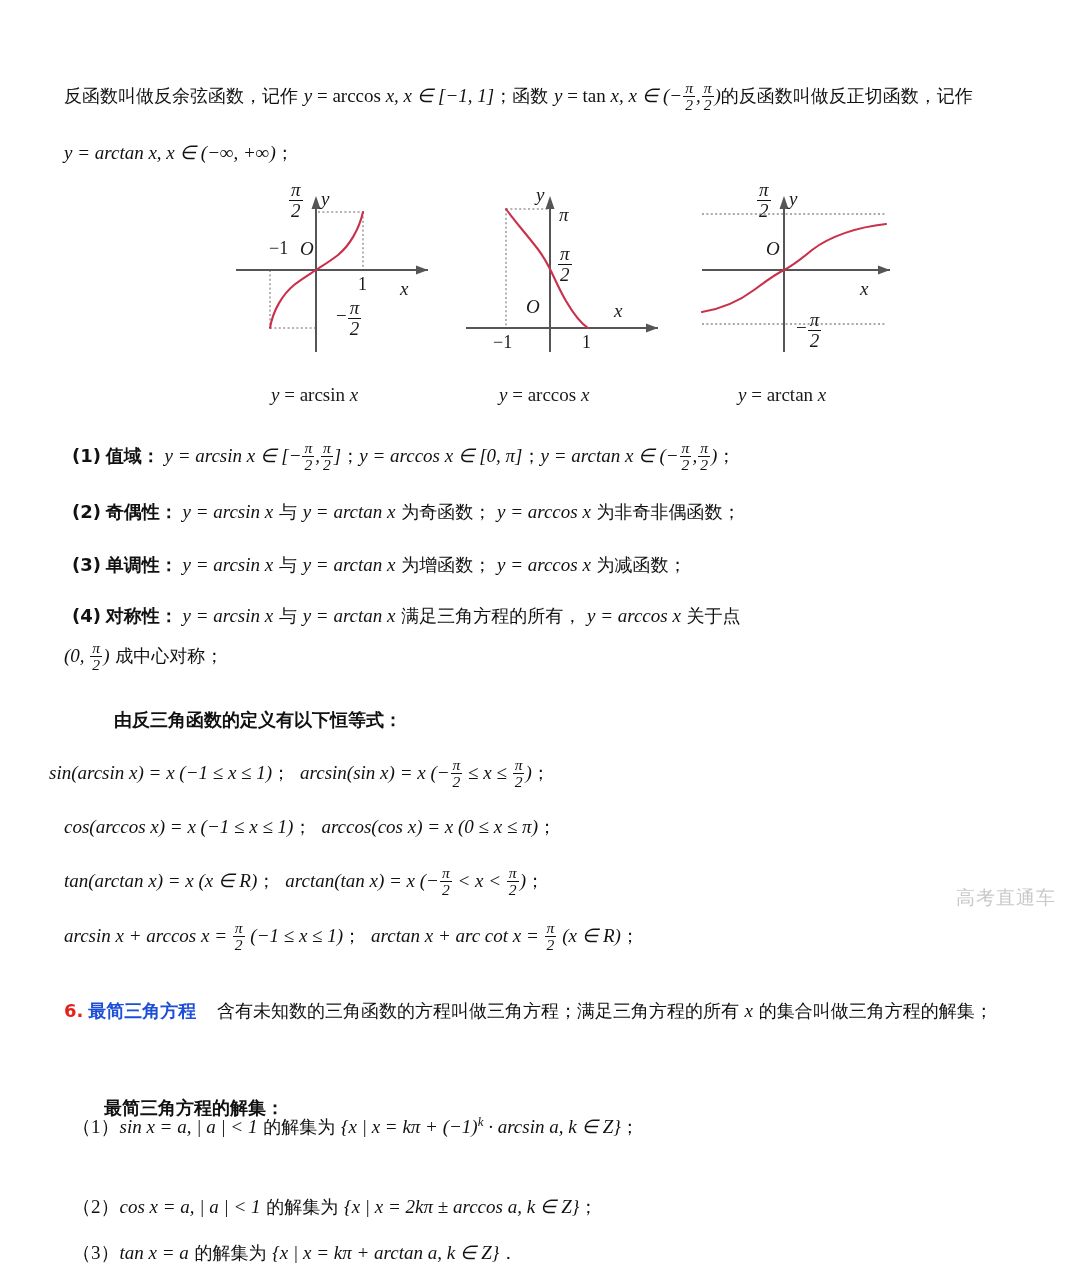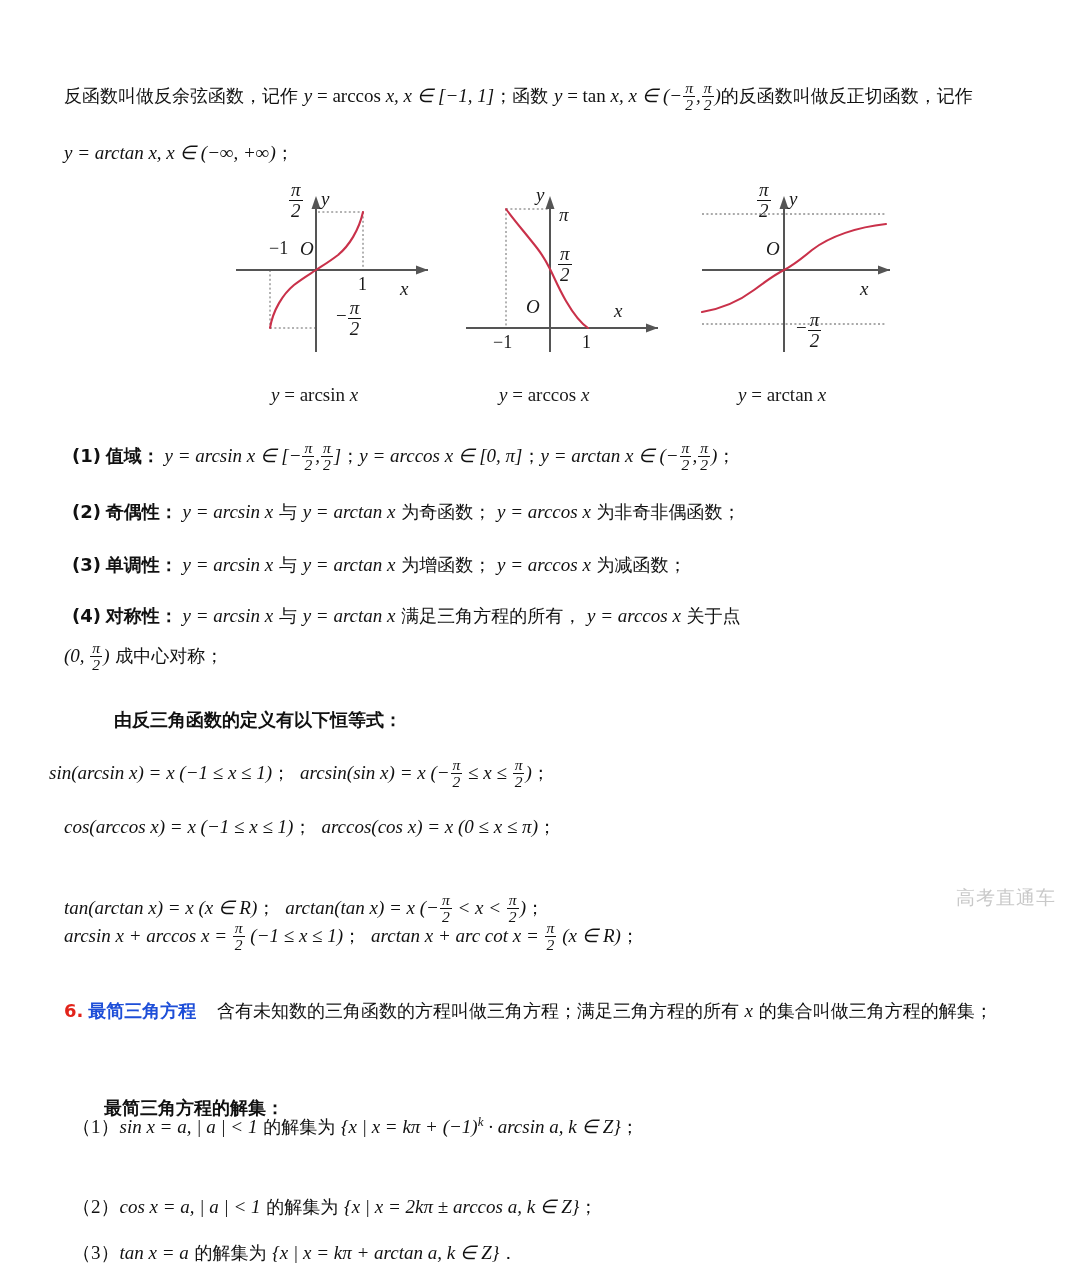--- a/index.html
+++ b/index.html
@@ -197,21 +197,21 @@
   </div>
 
   <div class="para" style="left:49px;top:757px;">
     <span class="mathi">sin(arcsin x) = x (−1 ≤ x ≤ 1)</span><span class="cjk">；</span><span style="display:inline-block;width:10px;"></span><span class="mathi">arcsin(sin x) = x (−</span><span class="frac"><span class="num">π</span><span class="den">2</span></span><span class="mathi"> ≤ x ≤ </span><span class="frac"><span class="num">π</span><span class="den">2</span></span><span class="mathi">)</span><span class="cjk">；</span>
   </div>
 
   <div class="para" style="left:64px;top:812px;">
     <span class="mathi">cos(arccos x) = x (−1 ≤ x ≤ 1)</span><span class="cjk">；</span><span style="display:inline-block;width:10px;"></span><span class="mathi">arccos(cos x) = x (0 ≤ x ≤ π)</span><span class="cjk">；</span>
   </div>
 
-  <div class="para" style="left:64px;top:892px;">
+  <div class="para" style="left:64px;top:865px;">
     <span class="mathi">tan(arctan x) = x (x ∈ R)</span><span class="cjk">；</span><span style="display:inline-block;width:10px;"></span><span class="mathi">arctan(tan x) = x (−</span><span class="frac"><span class="num">π</span><span class="den">2</span></span><span class="mathi"> &lt; x &lt; </span><span class="frac"><span class="num">π</span><span class="den">2</span></span><span class="mathi">)</span><span class="cjk">；</span>
   </div>
 
   <div class="para" style="left:64px;top:920px;">
     <span class="mathi">arcsin x + arccos x = </span><span class="frac"><span class="num">π</span><span class="den">2</span></span><span class="mathi"> (−1 ≤ x ≤ 1)</span><span class="cjk">；</span><span style="display:inline-block;width:10px;"></span><span class="mathi">arctan x + arc cot x = </span><span class="frac"><span class="num">π</span><span class="den">2</span></span><span class="mathi"> (x ∈ R)</span><span class="cjk">；</span>
   </div>
 
   <div class="para" style="left:64px;top:996px;">
     <span class="sec-num">6.</span>
     <span class="sec-title">最简三角方程</span>

